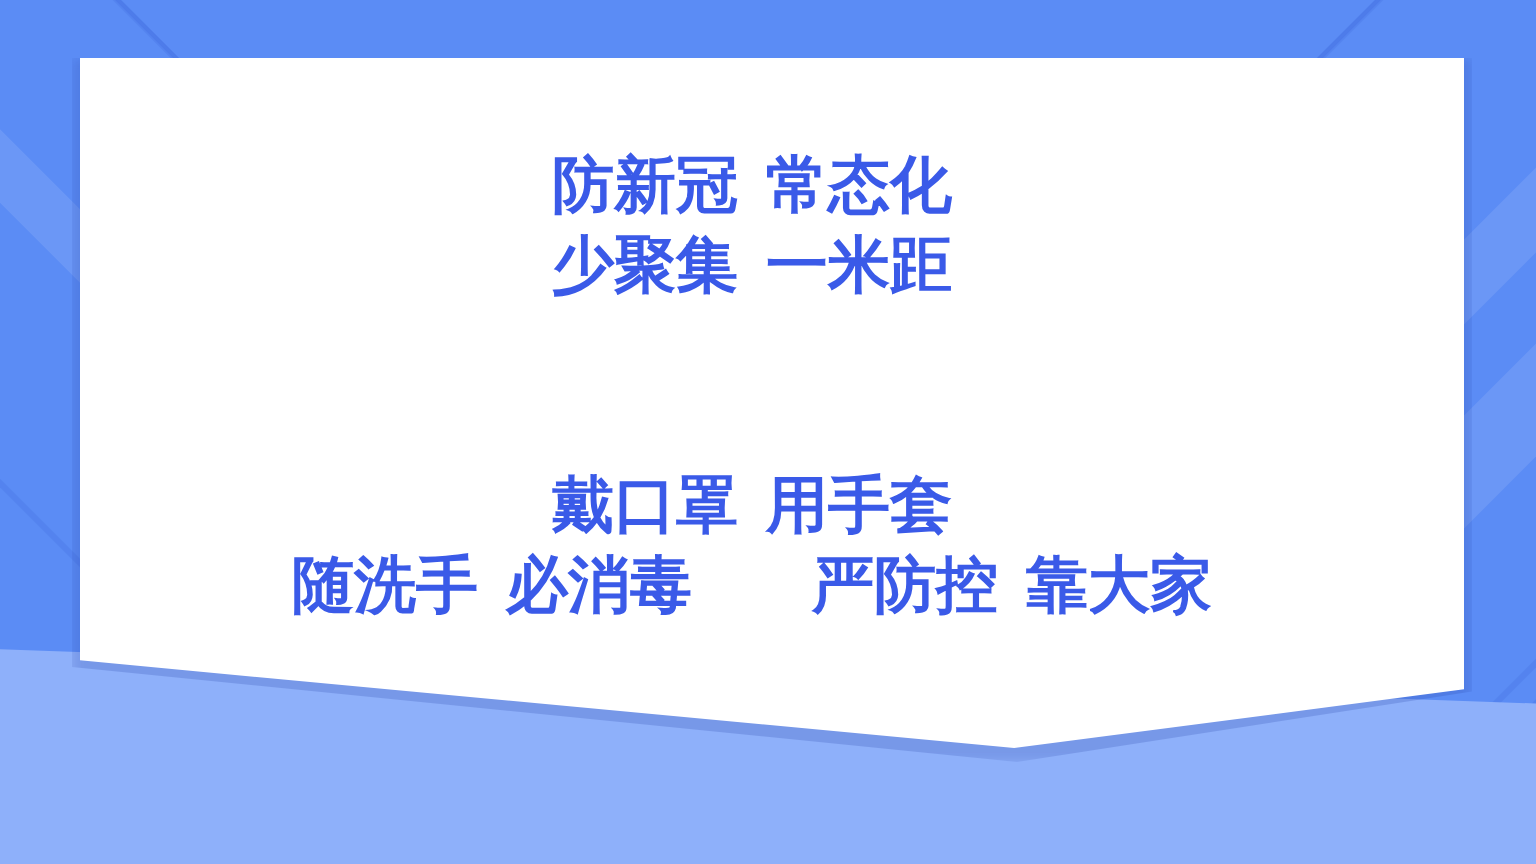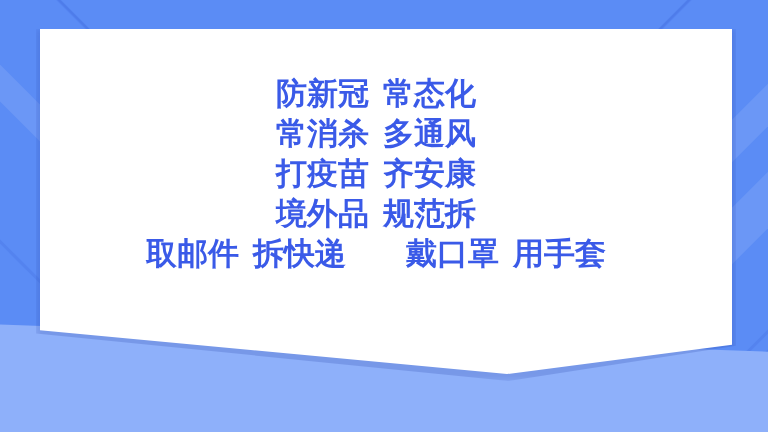--- a/index.html
+++ b/index.html
@@ -112,31 +112,32 @@
   <div class="card-shadow"></div>
   <div class="card"></div>
 
   <div class="slogan-grid">
 
     <div class="slogan-row">
       <div class="slogan-cell"><span>防新冠</span><span class="gap"></span><span>常态化</span></div>
     </div>
 
     <div class="slogan-row">
-      <div class="slogan-cell"><span>常消杀</span><span class="gap"></span><span>多通风</span></div>
+      <div class="slogan-cell col-right"><span>少聚集</span><span class="gap"></span><span>一米距</span></div>
     </div>
 
     <div class="slogan-row">
-      <div class="slogan-cell col-right"><span>打疫苗</span><span class="gap"></span><span>齐安康</span></div>
     </div>
 
     <div class="slogan-row">
-      <div class="slogan-cell col-right"><span>境外品</span><span class="gap"></span><span>规范拆</span></div>
     </div>
 
     <div class="slogan-row">
-      <div class="slogan-cell"><span>取邮件</span><span class="gap"></span><span>拆快递</span></div>
       <div class="slogan-cell col-right"><span>戴口罩</span><span class="gap"></span><span>用手套</span></div>
     </div>
 
+    <div class="slogan-row">
+      <div class="slogan-cell"><span>随洗手</span><span class="gap"></span><span>必消毒</span></div>
+      <div class="slogan-cell col-right"><span>严防控</span><span class="gap"></span><span>靠大家</span></div>
+    </div>
 
   </div>
 </div>
 
 </body></html>

